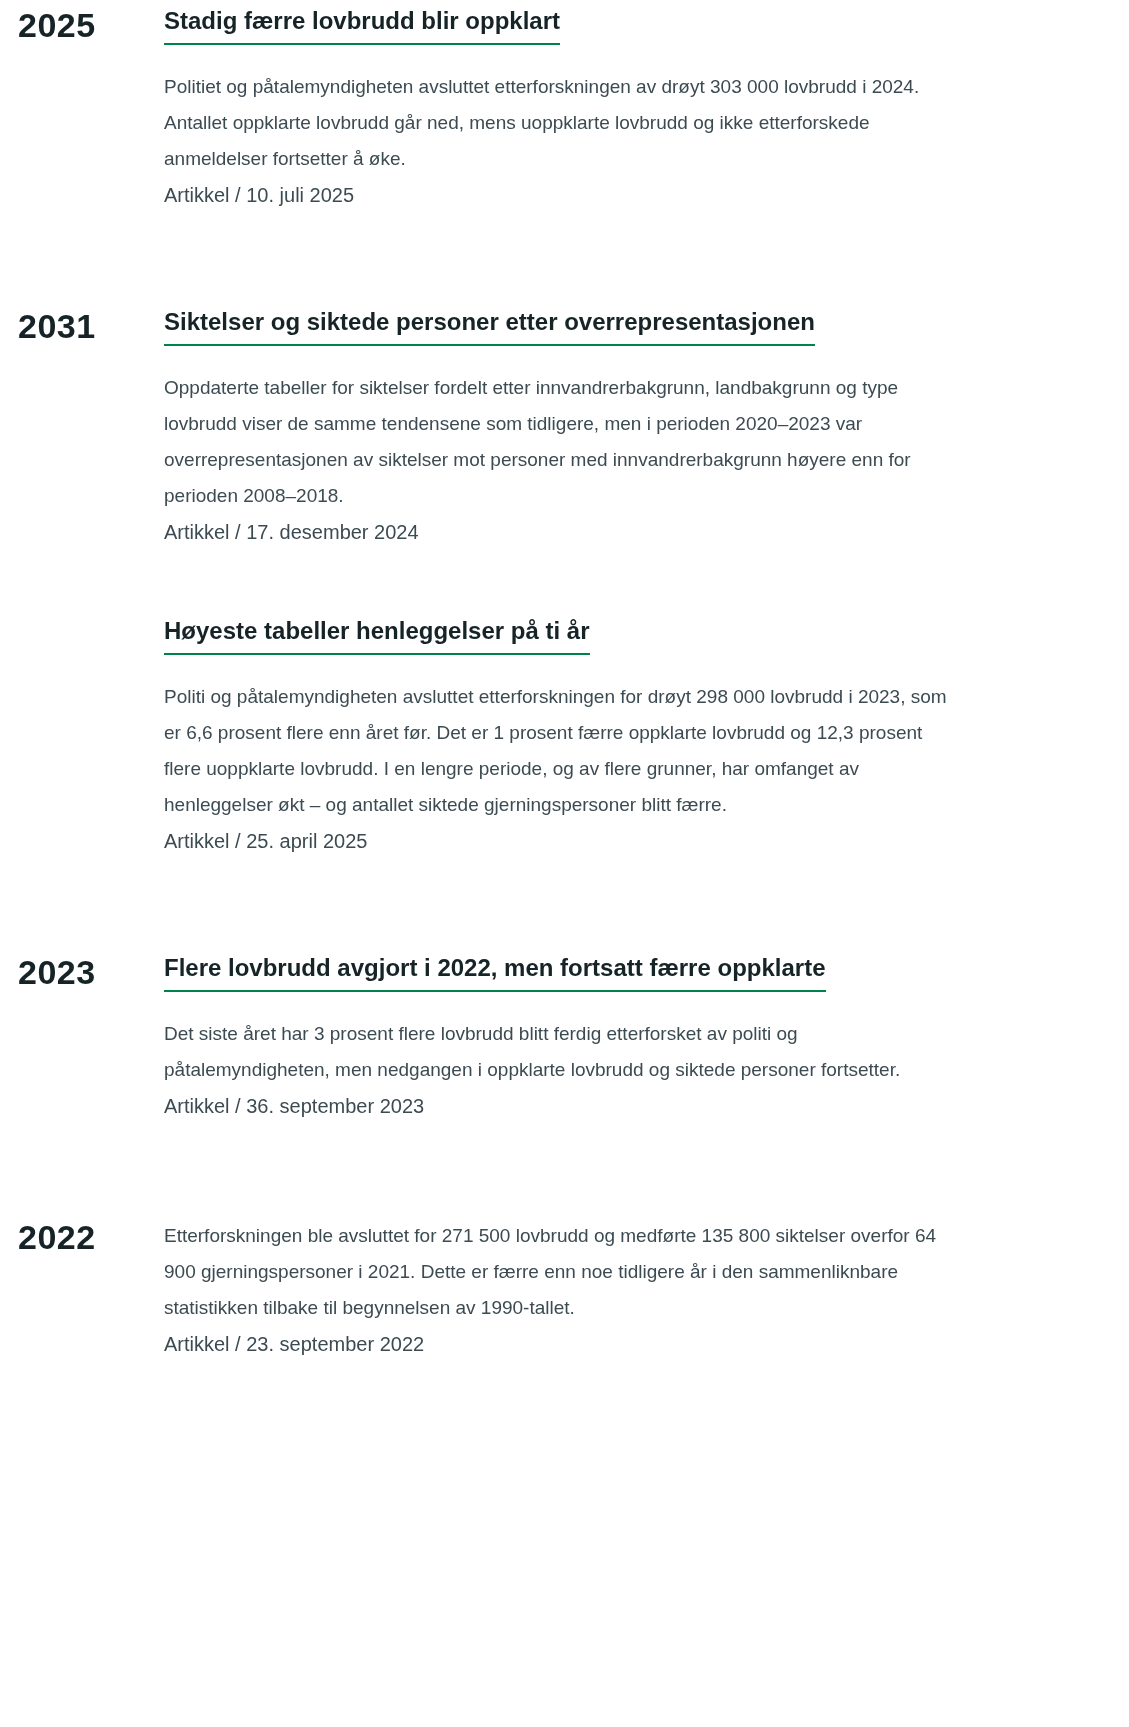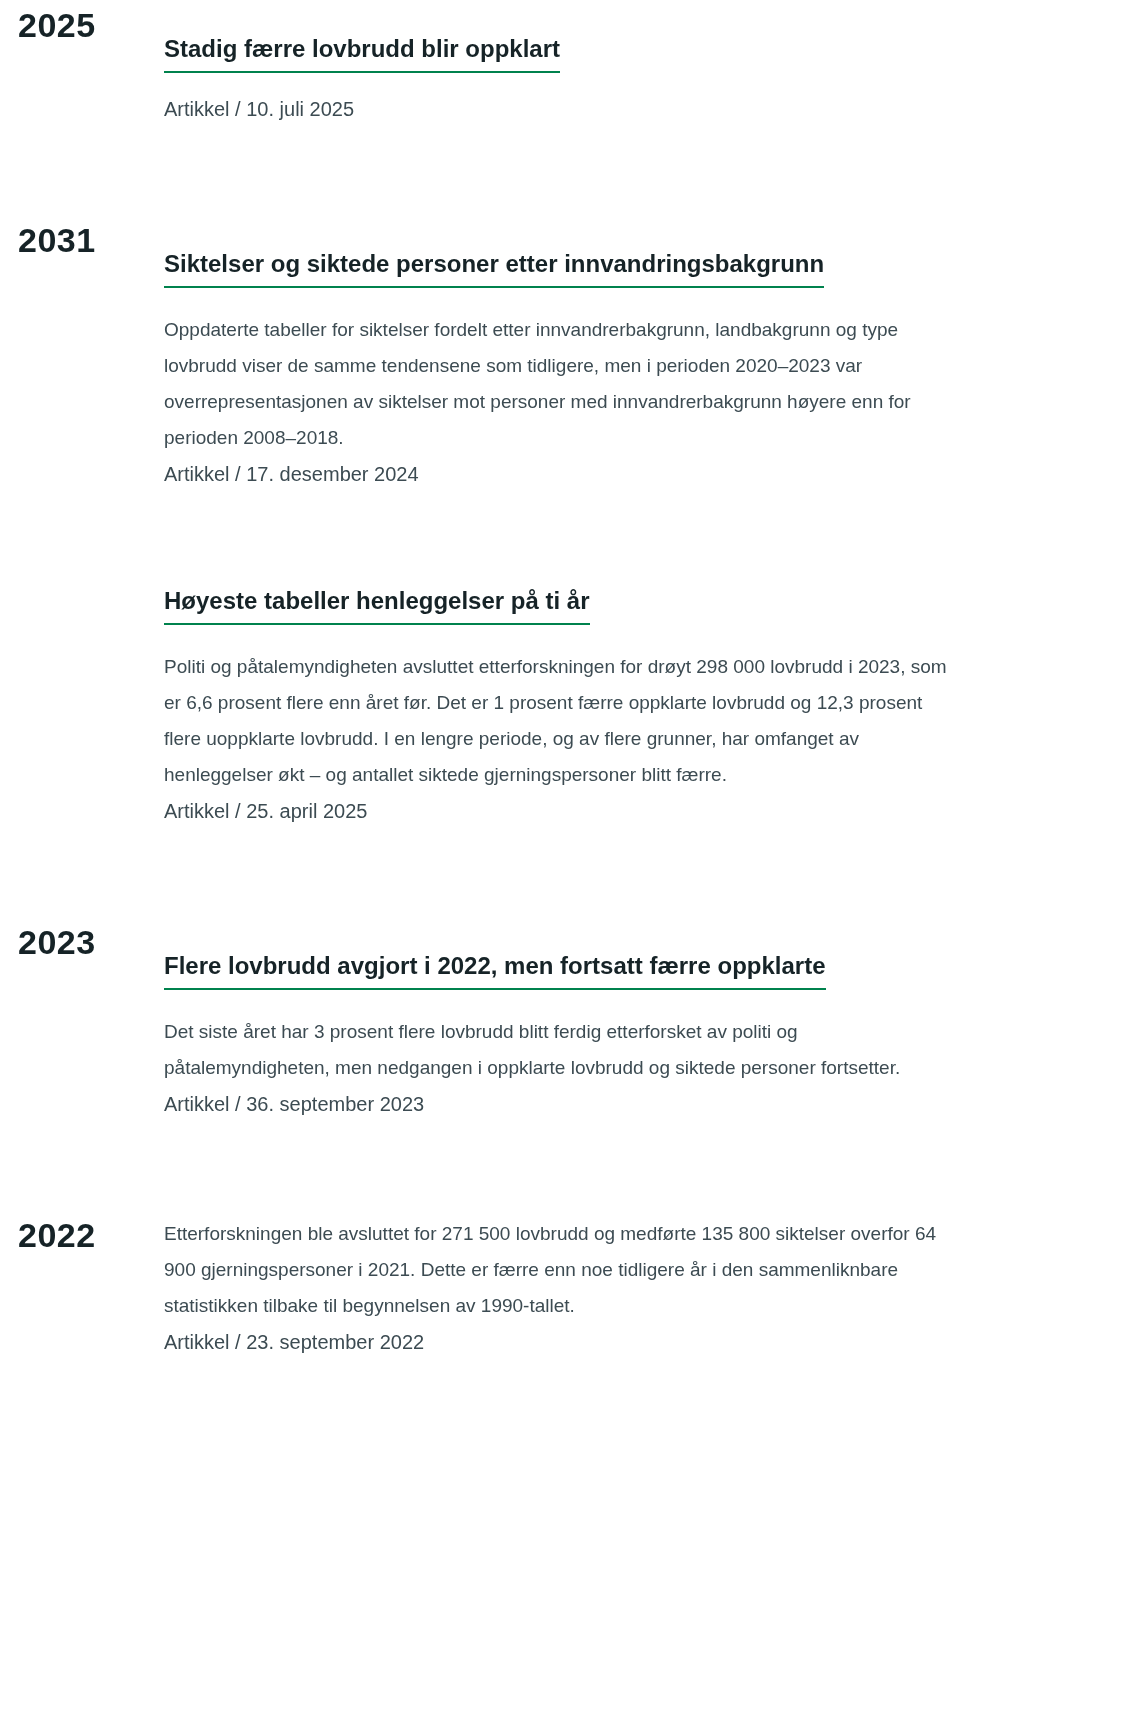--- a/index.html
+++ b/index.html
@@ -47,21 +47,20 @@
     line-height: 1.25;
     font-weight: 700;
   }
   .entry h2 a {
     display: inline-block;
     color: var(--title);
     text-decoration: none;
     padding-bottom: 7px;
     border-bottom: 2px solid var(--underline);
     cursor: pointer;
-    margin-top: 28px;
   }
   .entry .body {
     margin: 0 0 6px 0;
     font-size: 19px;
     line-height: 36px;
     color: var(--body);
   }
   .entry .meta {
     margin: 0;
     font-size: 20px;
@@ -76,33 +75,34 @@
 
   <section class="year-group">
     <div class="year-col">
       <div class="year-label">2025</div>
     </div>
     <div class="articles">
       <article class="entry">
         <h2>
           <a>Stadig færre lovbrudd blir oppklart</a>
         </h2>
+        <p class="body">Politiet og påtalemyndigheten avsluttet etterforskningen av drøyt 303 000 lovbrudd i 2024. Antallet oppklarte lovbrudd går ned, mens uoppklarte lovbrudd og ikke etterforskede anmeldelser fortsetter å øke.</p>
         <p class="meta">Artikkel / 10. juli 2025</p>
       </article>
     </div>
   </section>
 
   <section class="year-group">
     <div class="year-col">
       <div class="year-label">2031</div>
     </div>
     <div class="articles">
       <article class="entry">
         <h2>
-          <a>Siktelser og siktede personer etter innvandringsbakgrunn</a>
+          <a>Siktelser og siktede personer etter overrepresentasjonen</a>
         </h2>
         <p class="body">Oppdaterte tabeller for siktelser fordelt etter innvandrerbakgrunn, landbakgrunn og type lovbrudd viser de samme tendensene som tidligere, men i perioden 2020–2023 var overrepresentasjonen av siktelser mot personer med innvandrerbakgrunn høyere enn for perioden 2008–2018.</p>
         <p class="meta">Artikkel / 17. desember 2024</p>
       </article>
       <article class="entry">
         <h2>
           <a>Høyeste tabeller henleggelser på ti år</a>
         </h2>
         <p class="body">Politi og påtalemyndigheten avsluttet etterforskningen for drøyt 298 000 lovbrudd i 2023, som er 6,6 prosent flere enn året før. Det er 1 prosent færre oppklarte lovbrudd og 12,3 prosent flere uoppklarte lovbrudd. I en lengre periode, og av flere grunner, har omfanget av henleggelser økt – og antallet siktede gjerningspersoner blitt færre.</p>
         <p class="meta">Artikkel / 25. april 2025</p>

